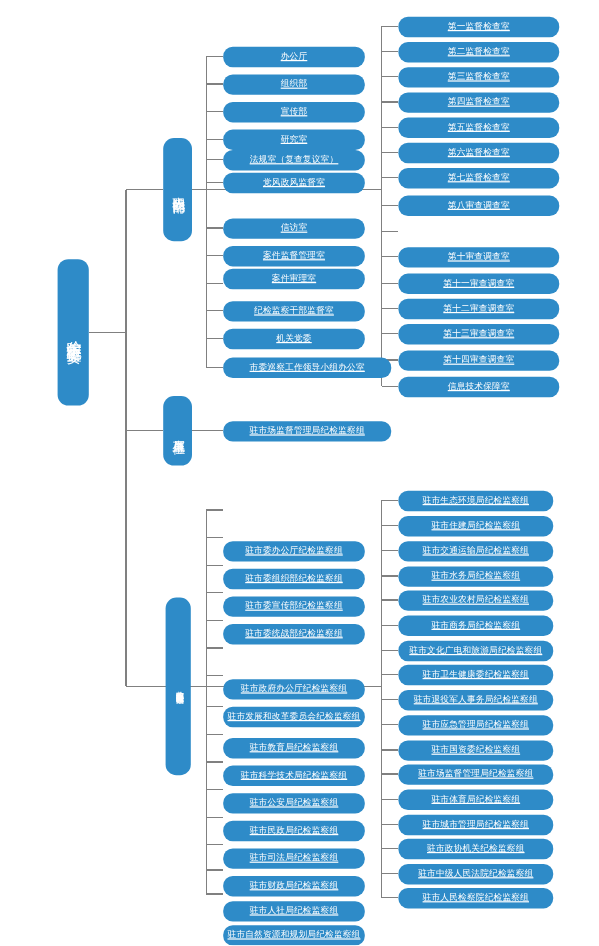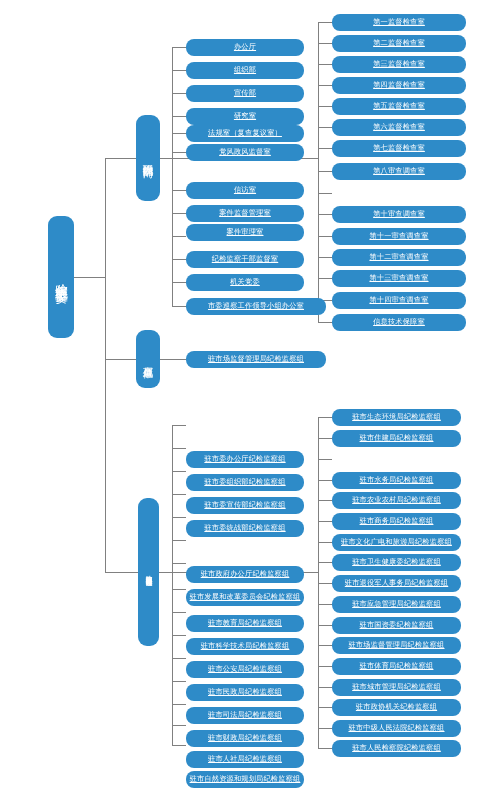--- a/index.html
+++ b/index.html
@@ -249,20 +249,21 @@
   <div class="node leaf col-grp-a" style="top:604px">驻市科学技术局纪检监察组</div>
   <div class="node leaf col-grp-a" style="top:627px">驻市公安局纪检监察组</div>
   <div class="node leaf col-grp-a" style="top:650px">驻市民政局纪检监察组</div>
   <div class="node leaf col-grp-a" style="top:673px">驻市司法局纪检监察组</div>
   <div class="node leaf col-grp-a" style="top:696px">驻市财政局纪检监察组</div>
   <div class="node leaf col-grp-a" style="top:717px">驻市人社局纪检监察组</div>
   <div class="node leaf col-grp-a" style="top:737px">驻市自然资源和规划局纪检监察组</div>
 
   <div class="node leaf col-grp-b" style="top:409px">驻市生态环境局纪检监察组</div>
   <div class="node leaf col-grp-b" style="top:430px">驻市住建局纪检监察组</div>
+  <div class="node leaf col-grp-b" style="top:451px">驻市交通运输局纪检监察组</div>
   <div class="node leaf col-grp-b" style="top:472px">驻市水务局纪检监察组</div>
   <div class="node leaf col-grp-b" style="top:492px">驻市农业农村局纪检监察组</div>
   <div class="node leaf col-grp-b" style="top:513px">驻市商务局纪检监察组</div>
   <div class="node leaf col-grp-b" style="top:534px">驻市文化广电和旅游局纪检监察组</div>
   <div class="node leaf col-grp-b" style="top:554px">驻市卫生健康委纪检监察组</div>
   <div class="node leaf col-grp-b" style="top:575px">驻市退役军人事务局纪检监察组</div>
   <div class="node leaf col-grp-b" style="top:596px">驻市应急管理局纪检监察组</div>
   <div class="node leaf col-grp-b" style="top:617px">驻市国资委纪检监察组</div>
   <div class="node leaf col-grp-b" style="top:637px">驻市场监督管理局纪检监察组</div>
   <div class="node leaf col-grp-b" style="top:658px">驻市体育局纪检监察组</div>

